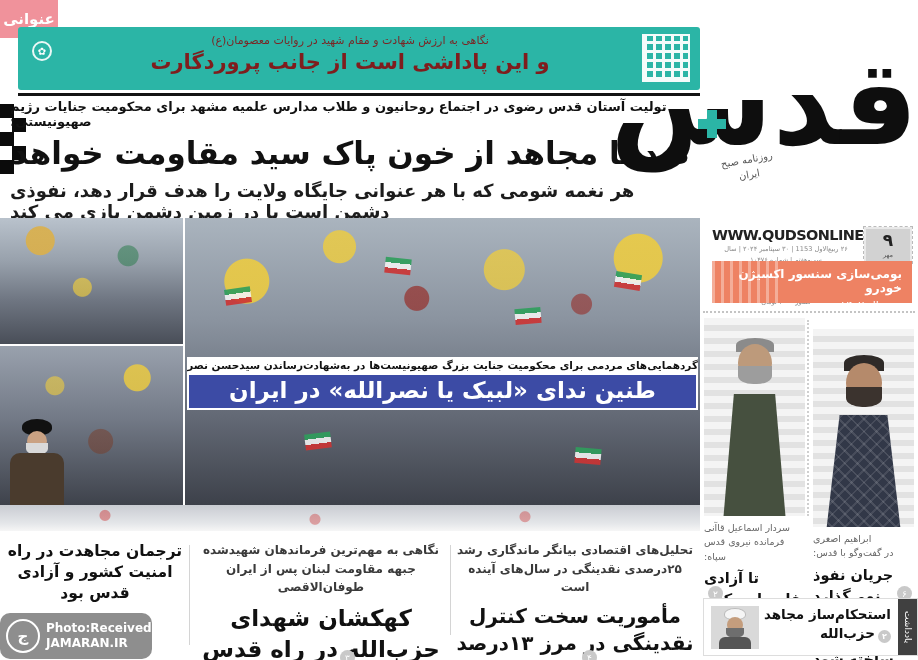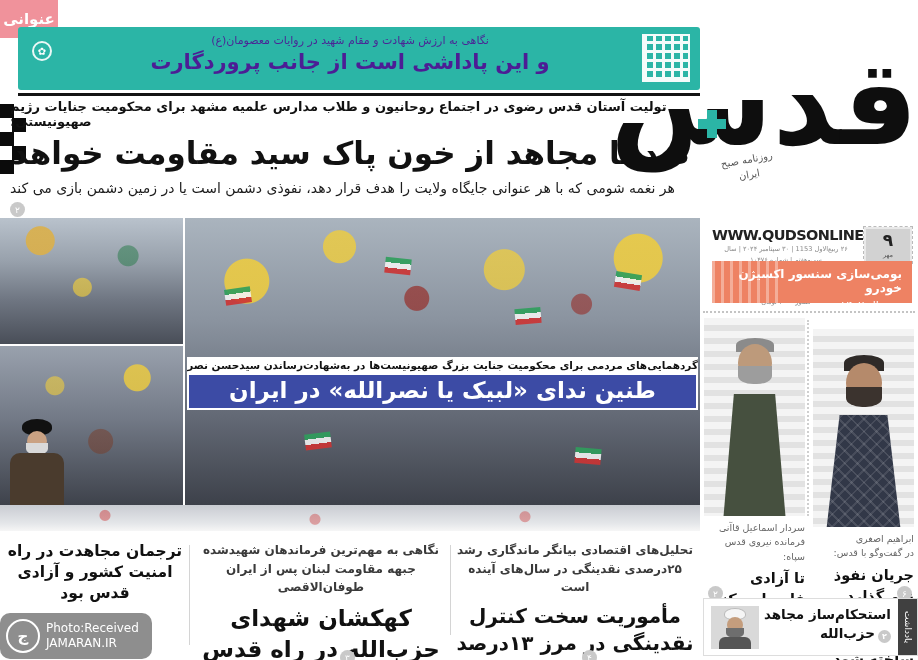--- a/index.html
+++ b/index.html
@@ -24,41 +24,41 @@
     position:absolute; left:18px; top:27px; width:682px; height:63px;
     background:#2bb5a6; border-radius:3px;
   }
   .banner-kufic {
     position:absolute; right:10px; top:7px; width:48px; height:48px; opacity:.95;
     background-image:
       repeating-linear-gradient(0deg, #ffffff 0 3px, transparent 3px 9px),
       repeating-linear-gradient(90deg, #ffffff 0 3px, transparent 3px 9px);
     border:2px solid #fff;
   }
-  .banner-text { position:absolute; right:70px; top:7px; width:560px; text-align:center; color:#4c1d95; }
+  .banner-text { position:absolute; right:70px; top:7px; width:560px; text-align:center; color:#7f1d1d; }
   .banner-kicker { font-size:11px; opacity:.95; }
   .banner-title { font-size:21px; font-weight:bold; margin-top:3px; }
   .banner-badge {
     position:absolute; left:14px; top:14px; width:20px; height:20px;
     border:2px solid rgba(255,255,255,.9); border-radius:50%;
     color:#fff; font-size:10px; display:flex; align-items:center; justify-content:center;
   }
   .header-rule { position:absolute; left:18px; top:93px; width:682px; height:3px; background:#141414; }
   .pixel-arrow { position:absolute; left:0; top:100px; width:30px; height:92px; }
   .pixel-arrow i { position:absolute; background:#0b0b0b; width:14px; height:14px; display:block; }
   .pixel-arrow i:nth-child(1){ left:0; top:4px; }
   .pixel-arrow i:nth-child(2){ left:12px; top:18px; }
   .pixel-arrow i:nth-child(3){ left:0; top:32px; }
   .pixel-arrow i:nth-child(4){ left:12px; top:46px; }
   .pixel-arrow i:nth-child(5){ left:0; top:60px; }
   
   .lead { position:absolute; left:10px; top:99px; width:680px; text-align:left; color:#111; }
   .lead-kicker { font-size:13px; font-weight:bold; }
   .lead-title { font-size:31px; font-weight:bold; margin-top:6px; white-space:nowrap; letter-spacing:-0.5px; }
-  .lead-sub { font-size:14px; font-weight:normal; margin-top:9px; color:#1c1c1c; }
+  .lead-sub { font-size:18px; font-weight:bold; margin-top:9px; color:#1c1c1c; }
   .page-dot {
     display:inline-flex; width:15px; height:15px; border-radius:50%;
     background:#c9c9c9; color:#fff; font-size:9px;
     align-items:center; justify-content:center; margin-top:6px;
   }
   
   .ph { position:absolute; overflow:hidden; }
   .photo-left-top {
     left:0; top:218px; width:183px; height:126px;
     background:
@@ -115,21 +115,21 @@
   .watermark {
     position:absolute; left:0; top:613px; width:152px; height:46px;
     background:rgba(110,110,110,.78); border-radius:10px;
     display:flex; align-items:center; gap:6px; direction:ltr; padding:0 6px;
     color:#fff;
   }
   .wm-logo {
     width:34px; height:34px; min-width:34px; border:2px solid #fff; border-radius:50%;
     display:flex; align-items:center; justify-content:center; font-size:15px; font-weight:bold;
   }
-  .wm-lines { font-size:12px; font-weight:normal; line-height:1.25; }
+  .wm-lines { font-size:12px; font-weight:bold; line-height:1.25; }
   
   .article { position:absolute; text-align:center; color:#111; }
   .article .kicker { font-size:12px; font-weight:bold; color:#3a3a3a; line-height:1.55; }
   .article .title { font-weight:bold; margin-top:6px; line-height:1.35; }
   .article-econ { left:455px; top:541px; width:240px; }
   .article-econ .title { font-size:20px; }
   .article-hezb { left:196px; top:541px; width:250px; }
   .article-hezb .title { font-size:23px; }
   .article-sepah { left:6px; top:535px; width:178px; }
   .article-sepah .kicker { font-size:11.5px; }
@@ -174,21 +174,21 @@
     background:#ee8263; color:#fff; text-align:right; padding:6px 10px;
   }
   .promo-box .stripes {
     position:absolute; left:0; top:0; width:72px; height:100%;
     background:repeating-linear-gradient(90deg, rgba(255,255,255,.35) 0 3px, transparent 3px 9px);
   }
   .promo-line1 { font-size:12px; font-weight:bold; }
   .promo-line2 { font-size:11px; margin-top:4px; }
   .dotted-sep { position:absolute; left:703px; top:311px; width:212px; border-top:2px dotted #c4c4c4; }
   
-  .profile { position:absolute; width:101px; text-align:right; }
+  .profile { position:absolute; width:101px; text-align:left; }
   .profile-qaani { left:704px; top:318px; }
   .profile-asghari { left:813px; top:329px; }
   .profile-photo {
     position:relative; width:100%; height:198px; overflow:hidden;
     background:repeating-linear-gradient(180deg,#f4f4f4 0 7px,#e2e2e2 7px 13px);
   }
   .profile-photo .head { position:absolute; left:50%; transform:translateX(-50%); border-radius:50%; }
   .profile-photo .body { position:absolute; left:50%; transform:translateX(-50%); bottom:0; }
   .profile-qaani .head { top:26px; width:34px; height:38px; background:#bd9a7b; }
   .profile-qaani .hair { position:absolute; left:50%; transform:translateX(-50%); top:20px; width:38px; height:14px; background:#8b8b8b; border-radius:50% 50% 0 0; }

